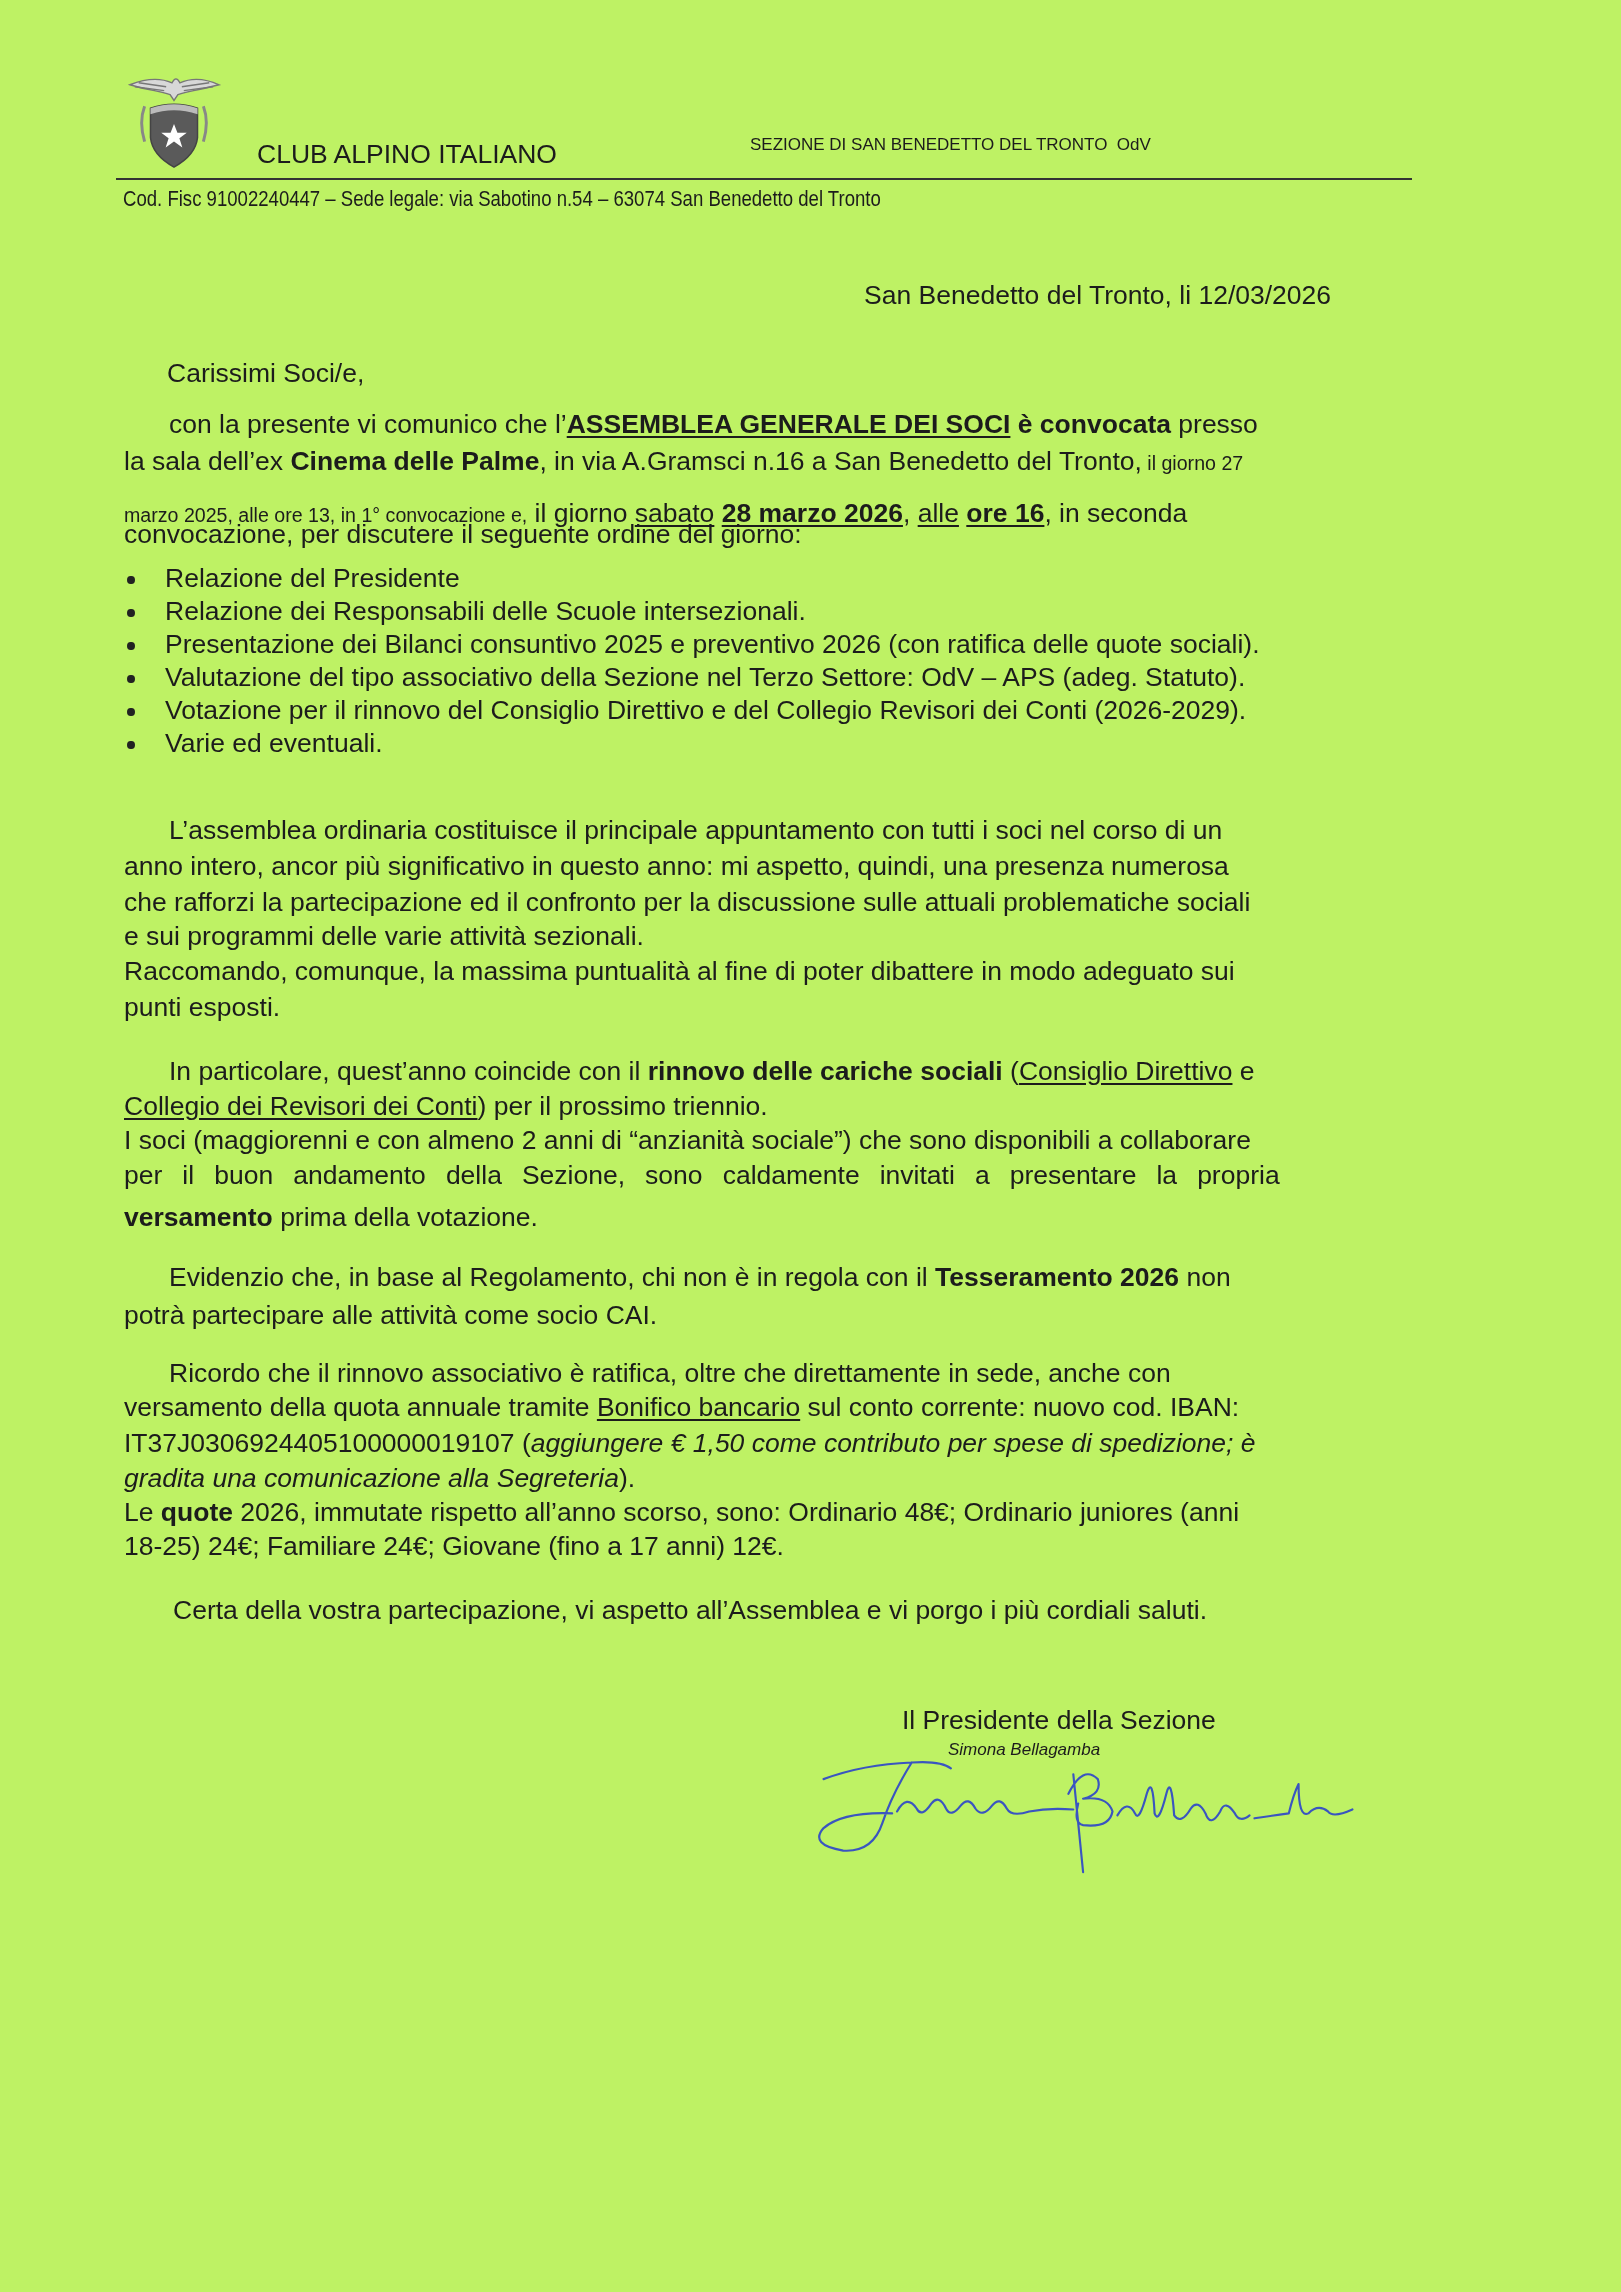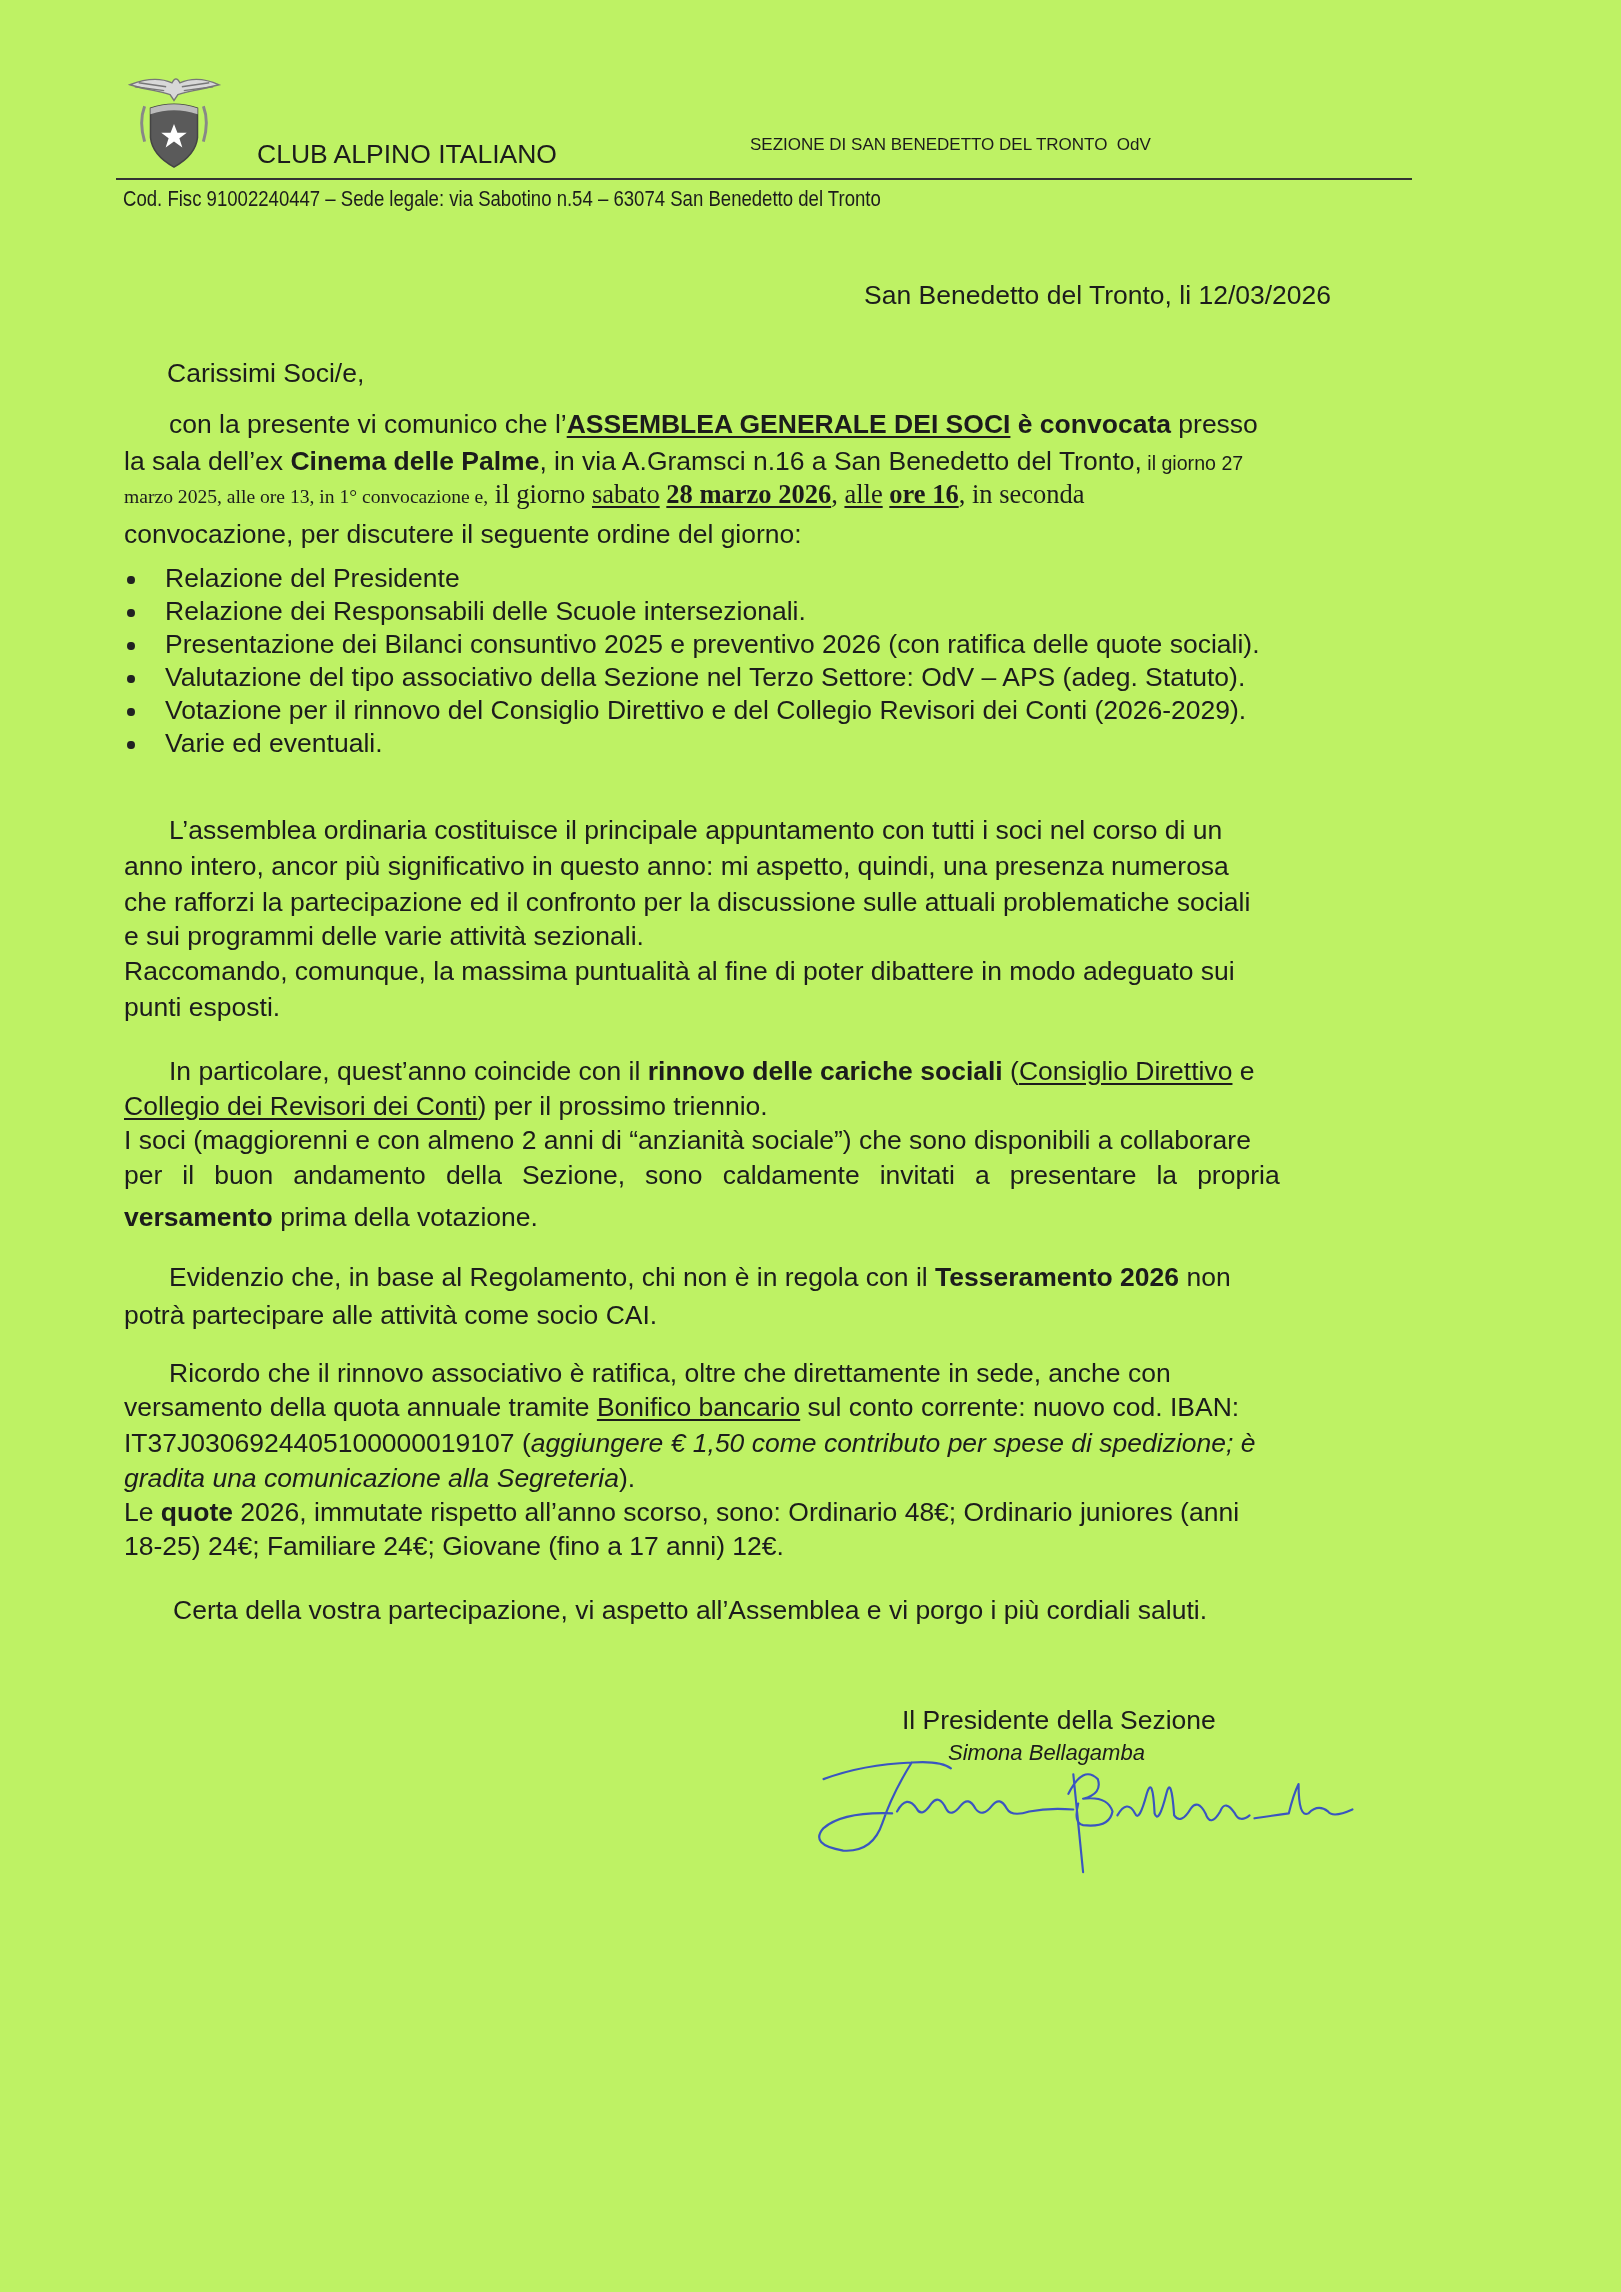--- a/index.html
+++ b/index.html
@@ -20,21 +20,21 @@
   u { text-decoration:underline; text-underline-offset:2.9px; }
   i { font-style:italic; }
   .small { font-size:19.6px; }
 
   .bullets { position:absolute; left:124px; top:563px; }
   .bullet-item { position:relative; height:33px; white-space:nowrap; font-size:26.5px; }
   .bullet-dot { position:absolute; left:2.9px; top:12.7px; width:7.8px; height:8.8px; border-radius:50%; background:#222; }
   .bullet-text { position:absolute; left:41px; top:0; }
 
   .sig-role { position:absolute; left:902px; top:1705px; font-size:26.5px; }
-  .sig-name { position:absolute; left:948px; top:1740px; font-size:22px; font-style:italic; }
+  .sig-name { position:absolute; left:948px; top:1740px; font-size:17px; font-style:italic; }
   .signature { position:absolute; left:804px; top:1735px; width:568px; height:147px; }
 </style>
 </head>
 <body>
 
 <div class="page">
 
   <svg class="logo" viewBox="0 0 100 100">
     <g fill="none" stroke="#777" stroke-width="1.4">
       <path d="M5 12 Q30 2 48 10 Q52 2 56 10 Q74 2 96 12 Q80 16 70 18 Q60 20 54 22 L50 28 L46 22 Q40 20 30 18 Q18 16 5 12 Z" fill="#d8d8d8"></path>
@@ -56,21 +56,21 @@
   <div class="dateline sans">San Benedetto del Tronto, li 12/03/2026</div>
 
   <div class="line sans" style="left:124px;top:358px;margin-left:43px;">Carissimi Soci/e,</div>
 
   <div class="line sans" style="left:169px;top:409px;">
     <span>con la presente vi comunico che l’</span><u><b>ASSEMBLEA GENERALE DEI SOCI</b></u><b> è convocata</b><span> presso</span>
   </div>
   <div class="line sans" style="left:124px;top:446px;">
     <span>la sala dell’ex </span><b>Cinema delle Palme</b><span>, in via A.Gramsci n.16 a San Benedetto del Tronto,</span><span class="small"> il giorno 27</span>
   </div>
-  <div class="line sans" style="left:124px;top:479px;font-family:Liberation Serif, serif;">
+  <div class="line sans" style="left:124px;top:498px;">
     <span class="small">marzo 2025, alle ore 13, in 1° convocazione e,</span><span> il giorno </span><u>sabato</u><span> </span><u><b>28 marzo 2026</b></u><span>, </span><u>alle</u><span> </span><u><b>ore 16</b></u><span>, in seconda</span>
   </div>
   <div class="line sans" style="left:124px;top:519px;">convocazione, per discutere il seguente ordine del giorno:</div>
 
   <div class="bullets sans">
     <div class="bullet-item">
         <span class="bullet-dot"></span>
         <span class="bullet-text">Relazione del Presidente</span>
       </div>
     <div class="bullet-item">

